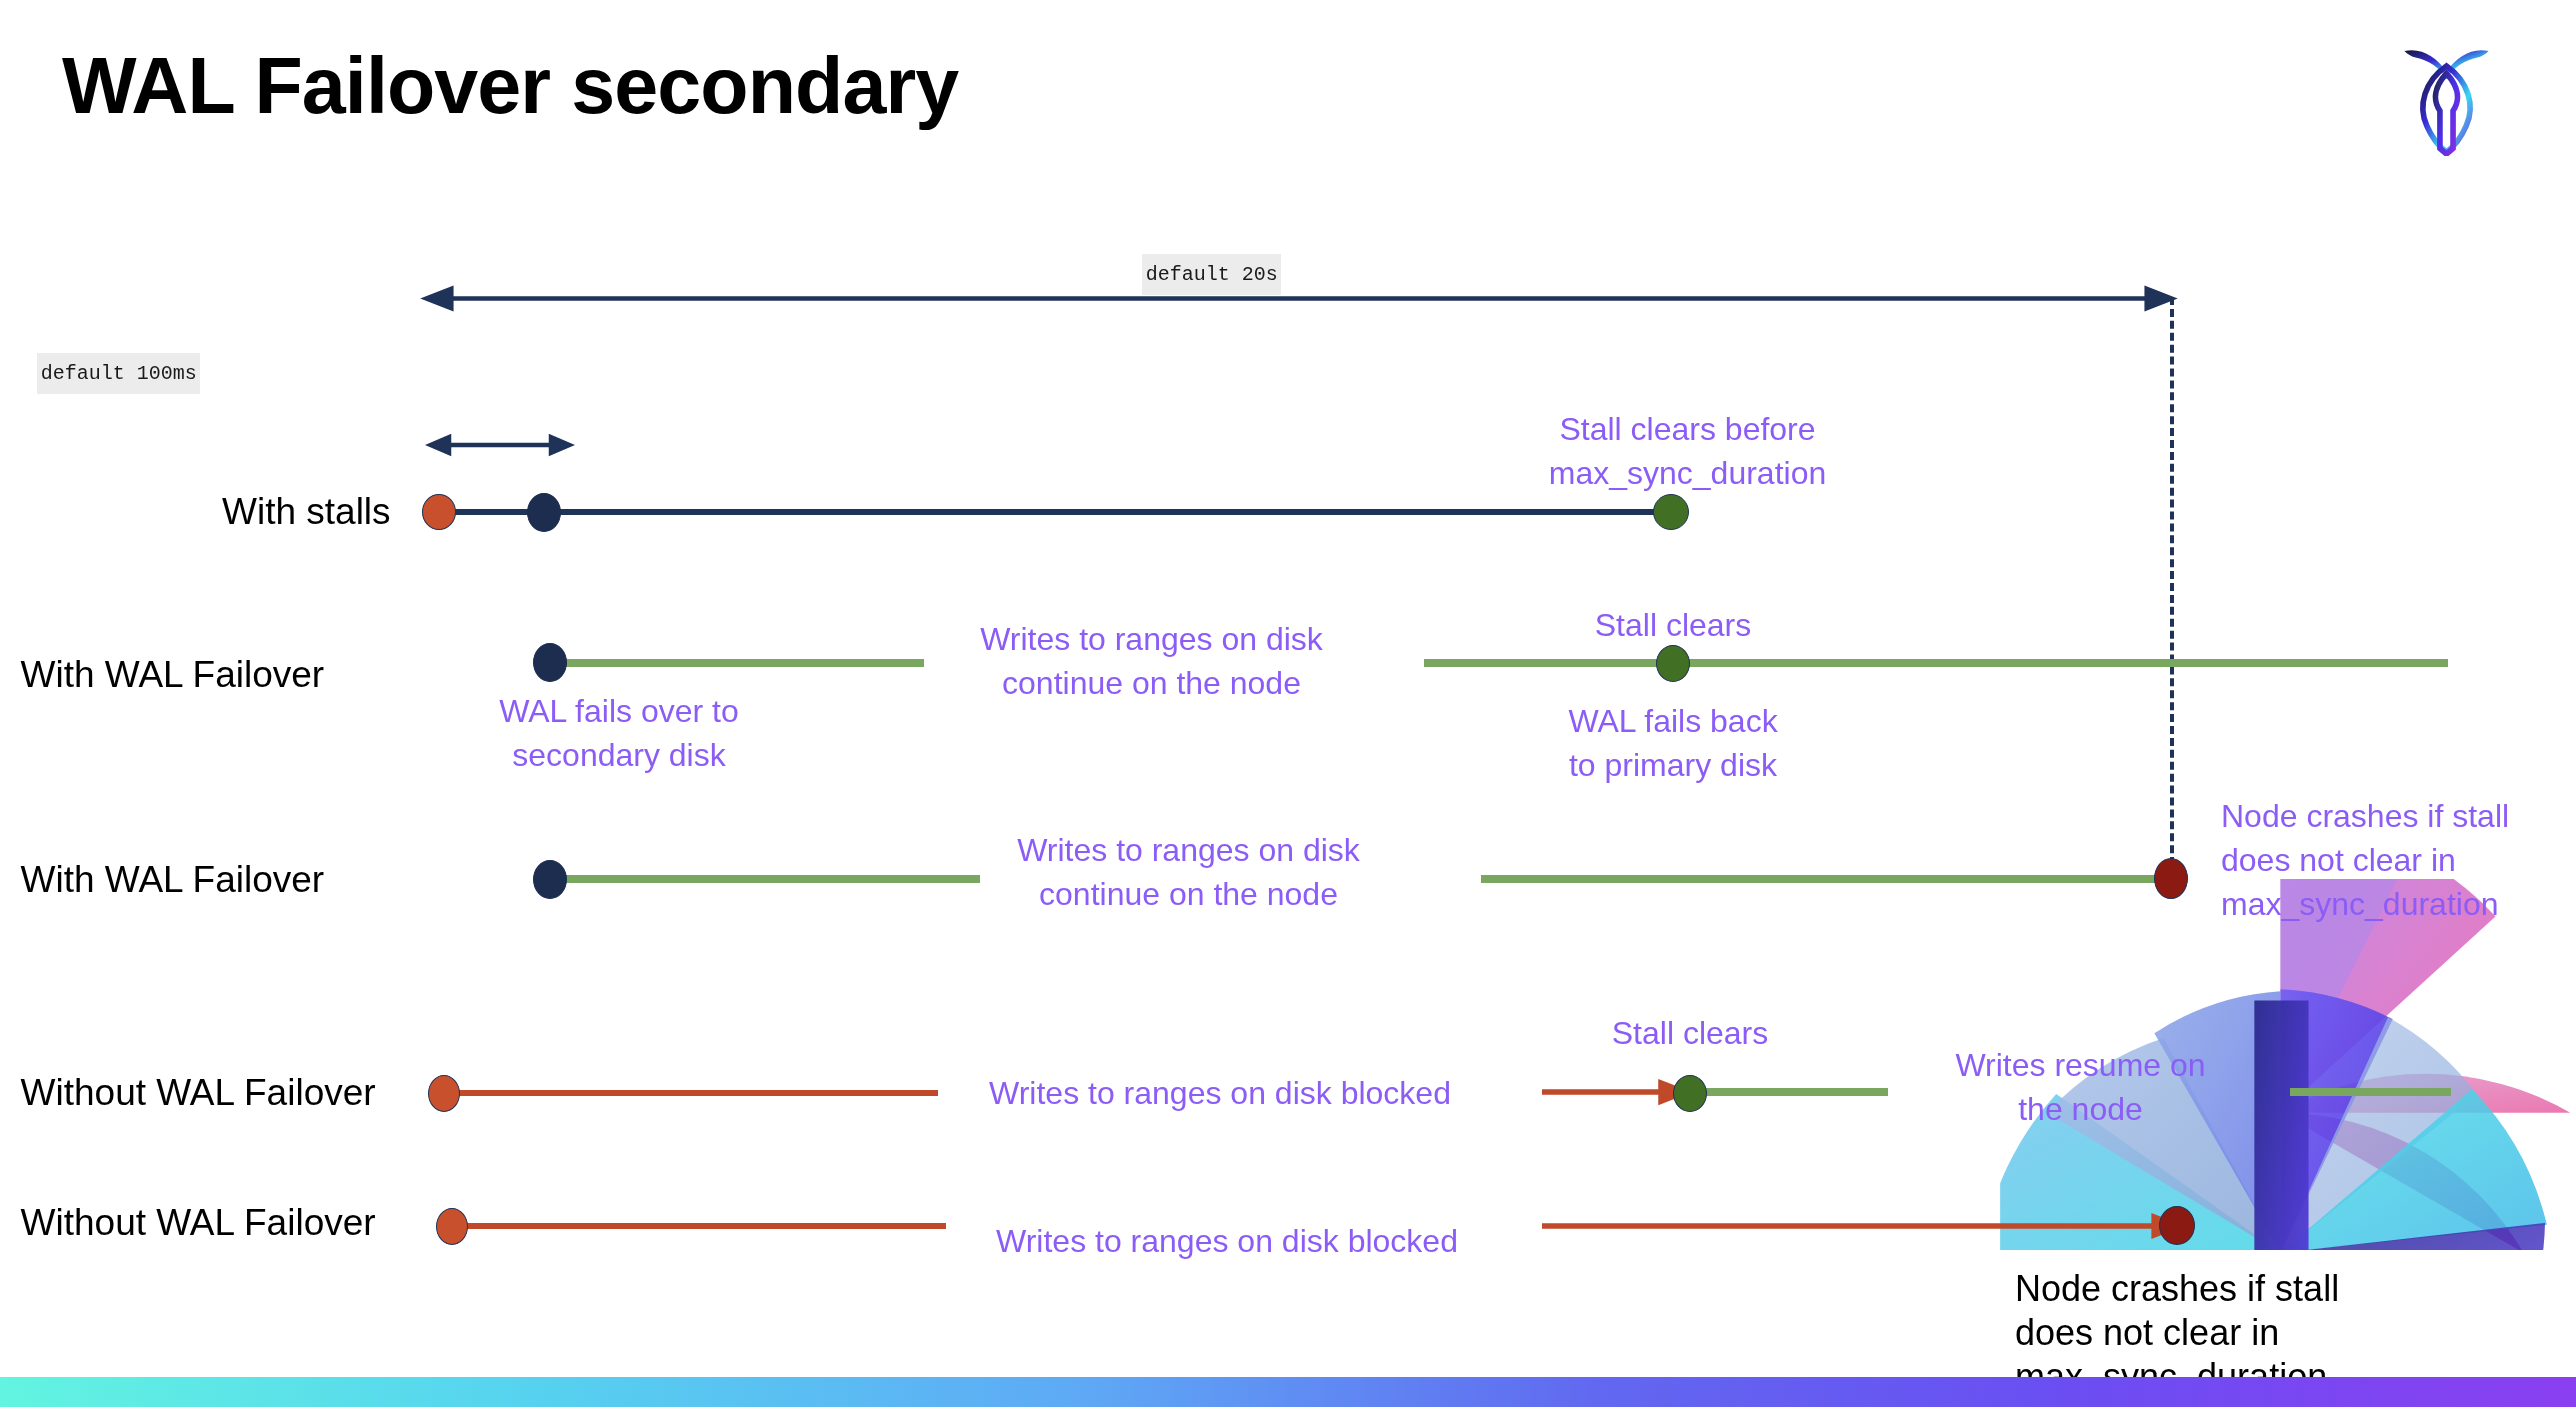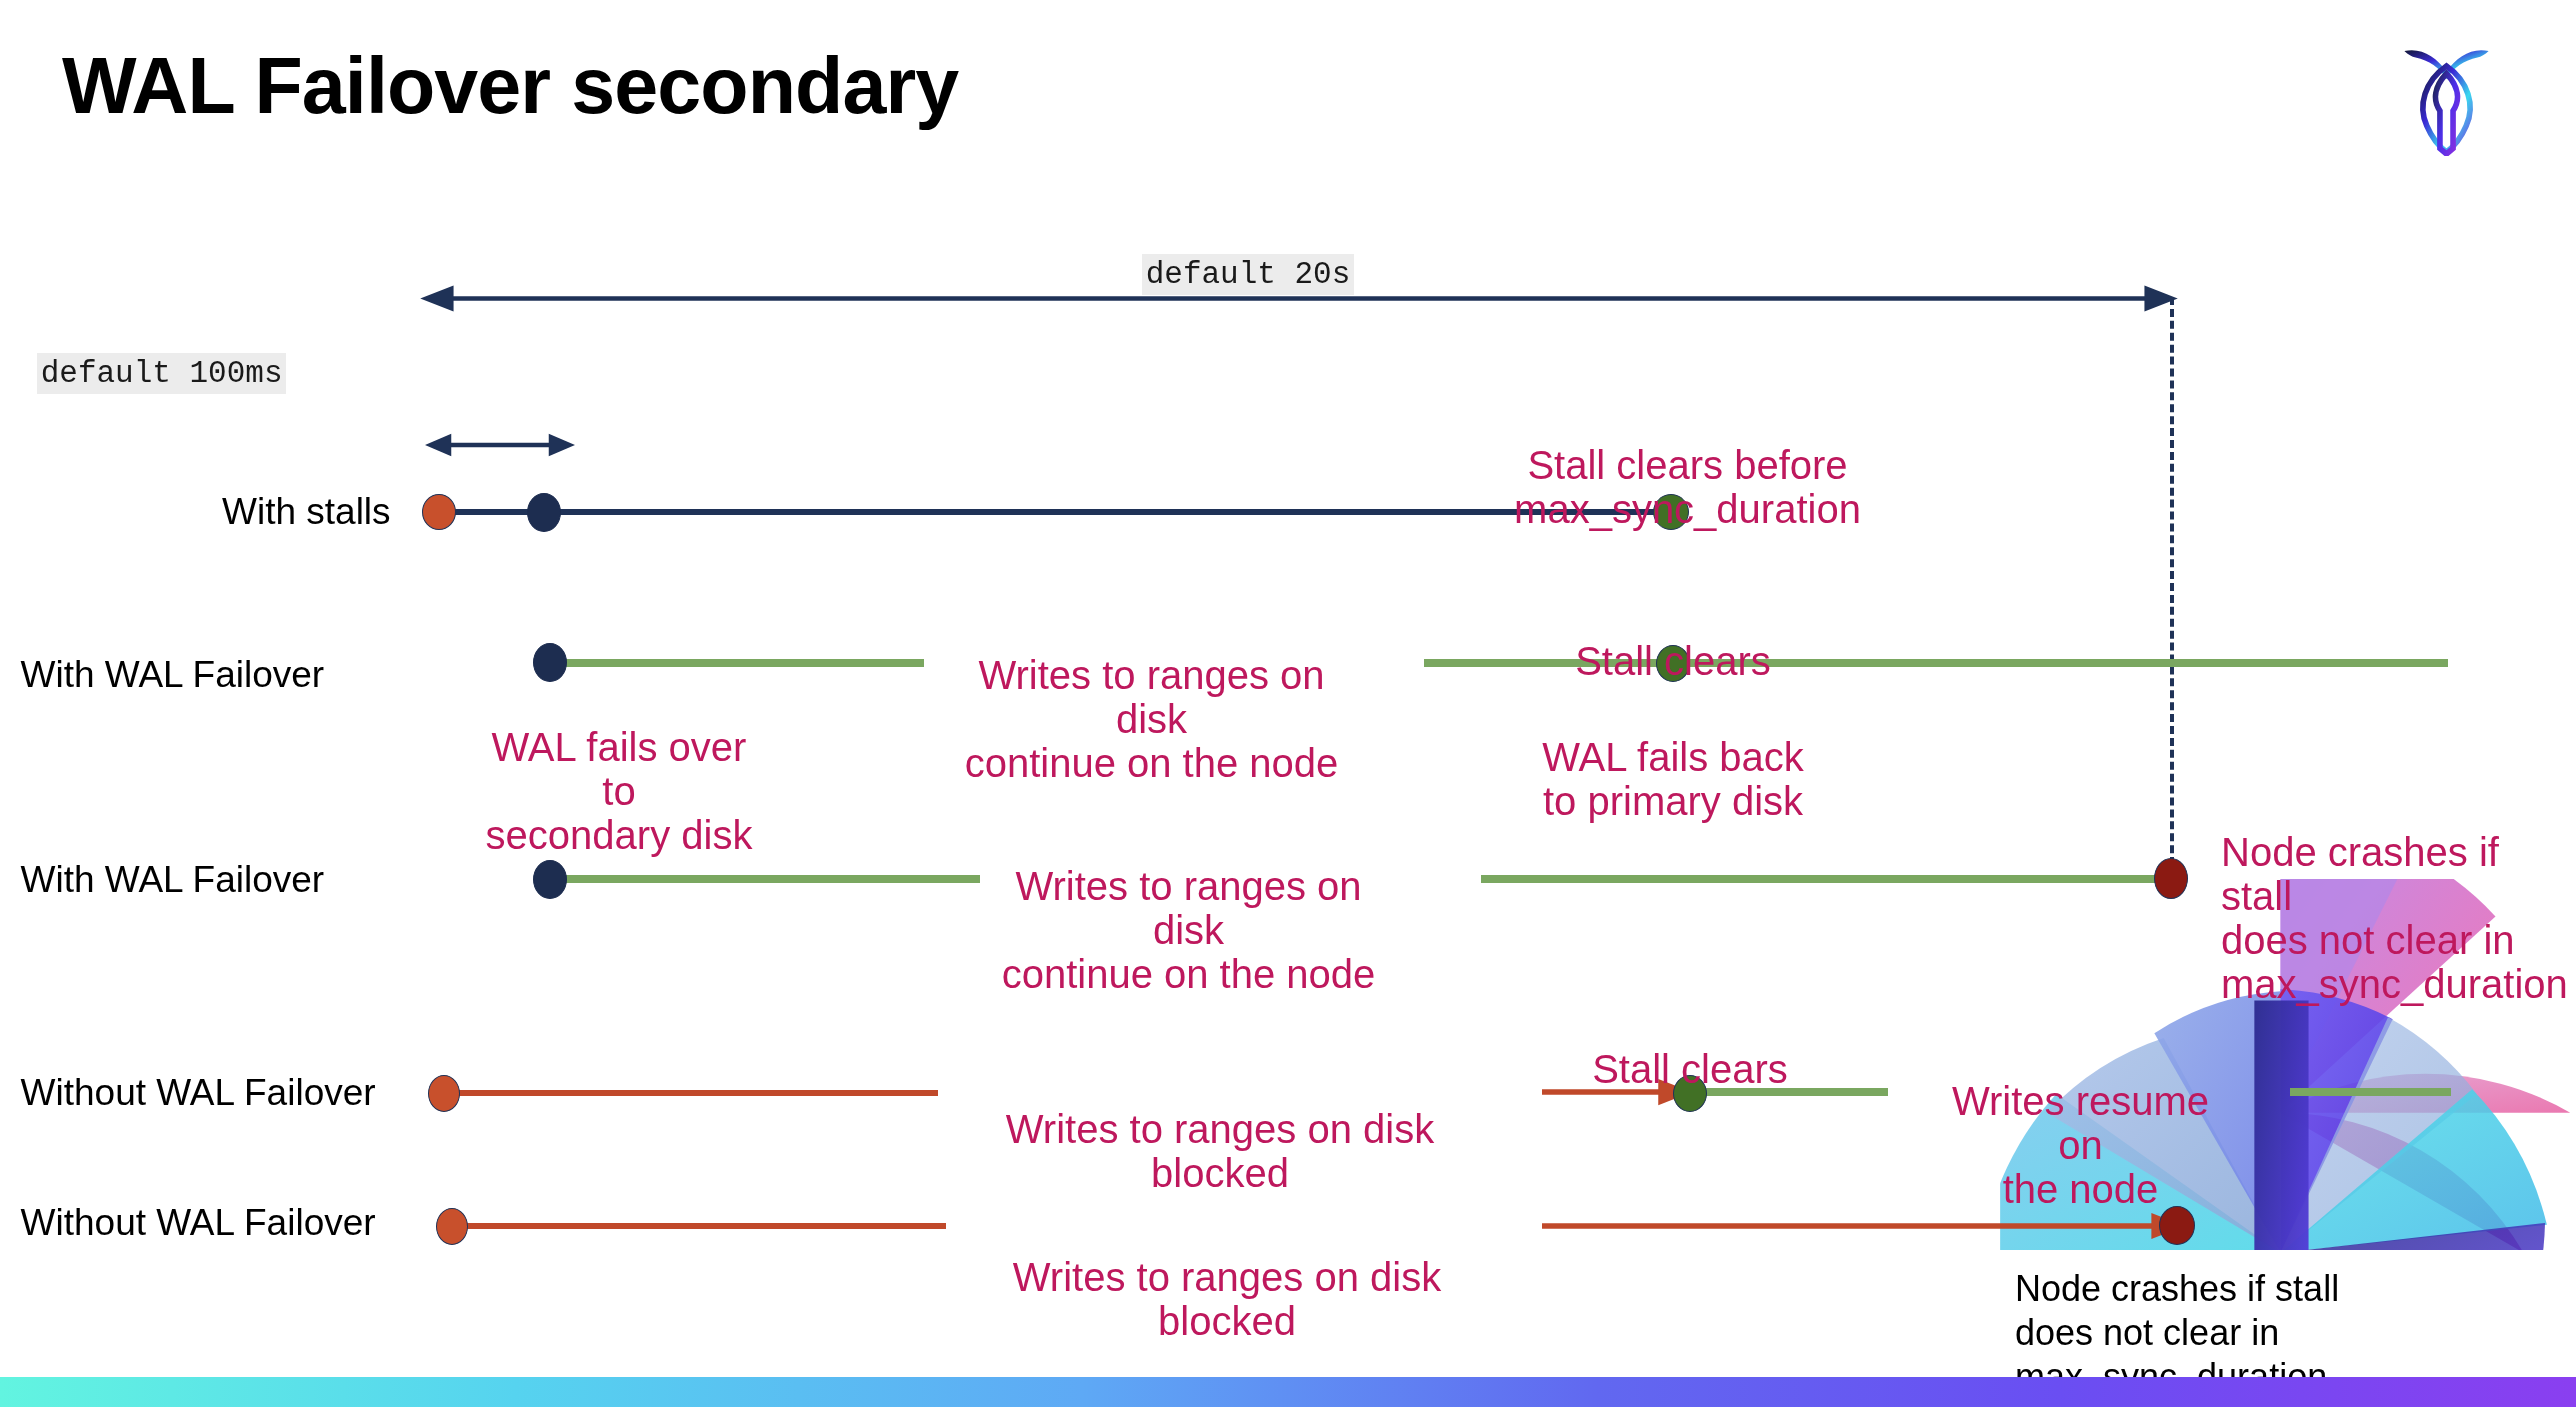--- a/index.html
+++ b/index.html
@@ -26,30 +26,29 @@
   
   #bottom-bar{
     position:absolute;left:0;bottom:0;width:2576px;height:31px;
     background:linear-gradient(90deg,#62f4e0 0%,#56d3ef 20%,#5ea9f5 42%,#6168f0 62%,#6a4ef2 80%,#8a3ff0 100%);
   }
 
   
   .code{
     position:absolute;
     font-family:"Liberation Mono", monospace;
-    font-size:31px;line-height:41px;
+    font-size:20px;line-height:41px;
     color:#1a1a1a;background:#ececec;
     white-space:pre;padding:0 3.7px;
   }
 
   
   .label{
-    position:absolute;font-size:40px;line-height:44px;color:#be185d;
+    position:absolute;font-size:32px;line-height:44px;color:#8b5cf6;
     white-space:pre;
-    margin-top:36px;
   }
   .label.center{text-align:center;}
   .label.left{text-align:left;}
 
   
   .rowlabel{
     position:absolute;font-size:37px;line-height:43px;color:#000;
     white-space:nowrap;
   }
 

